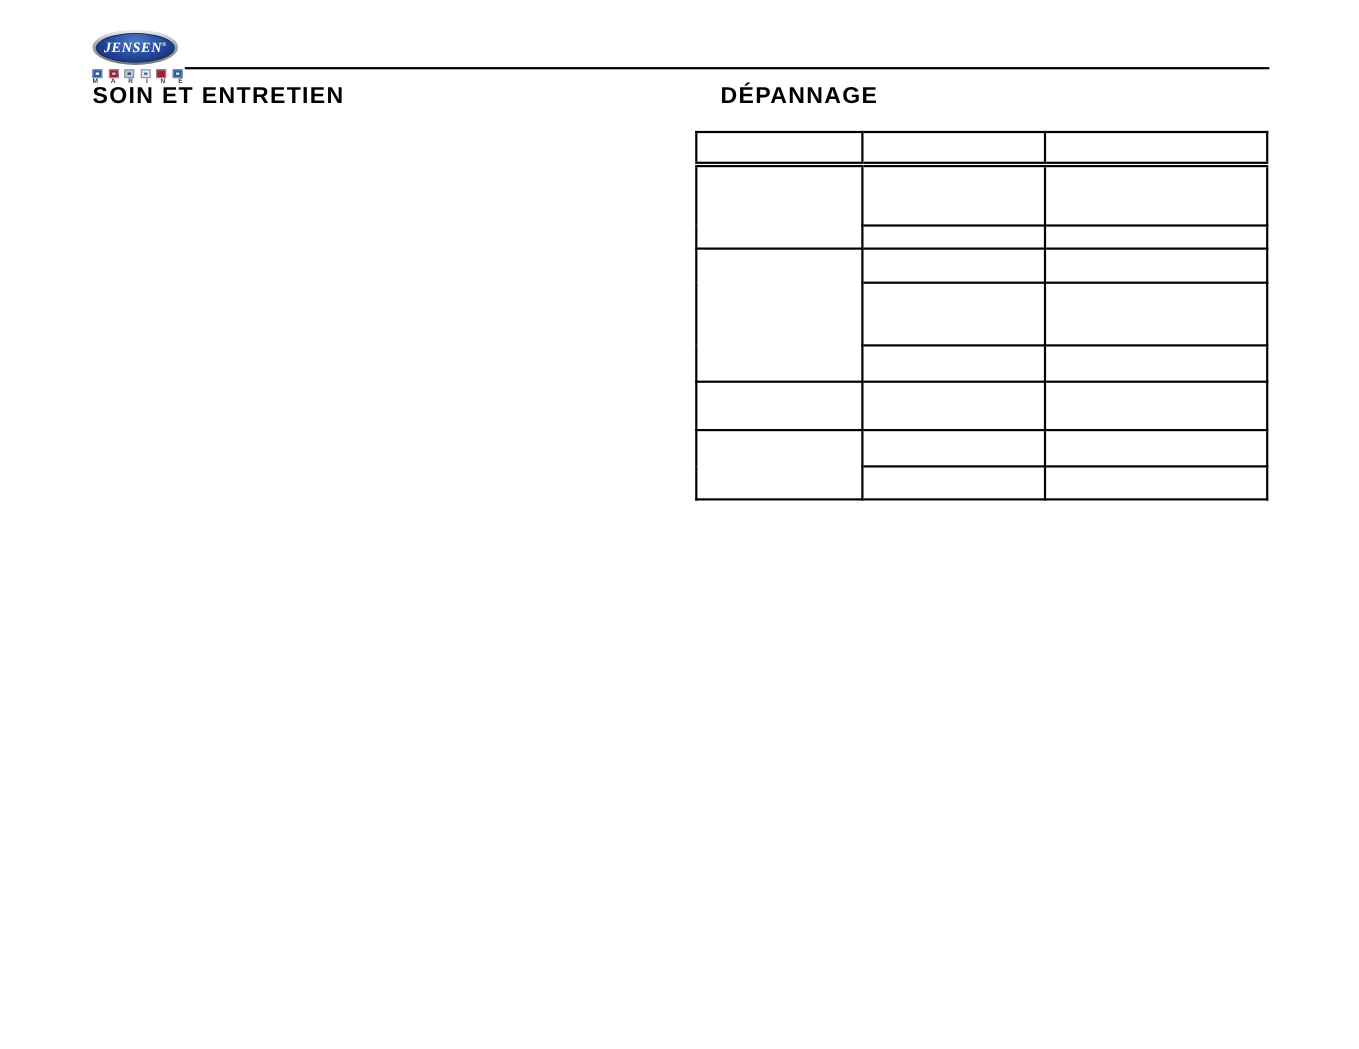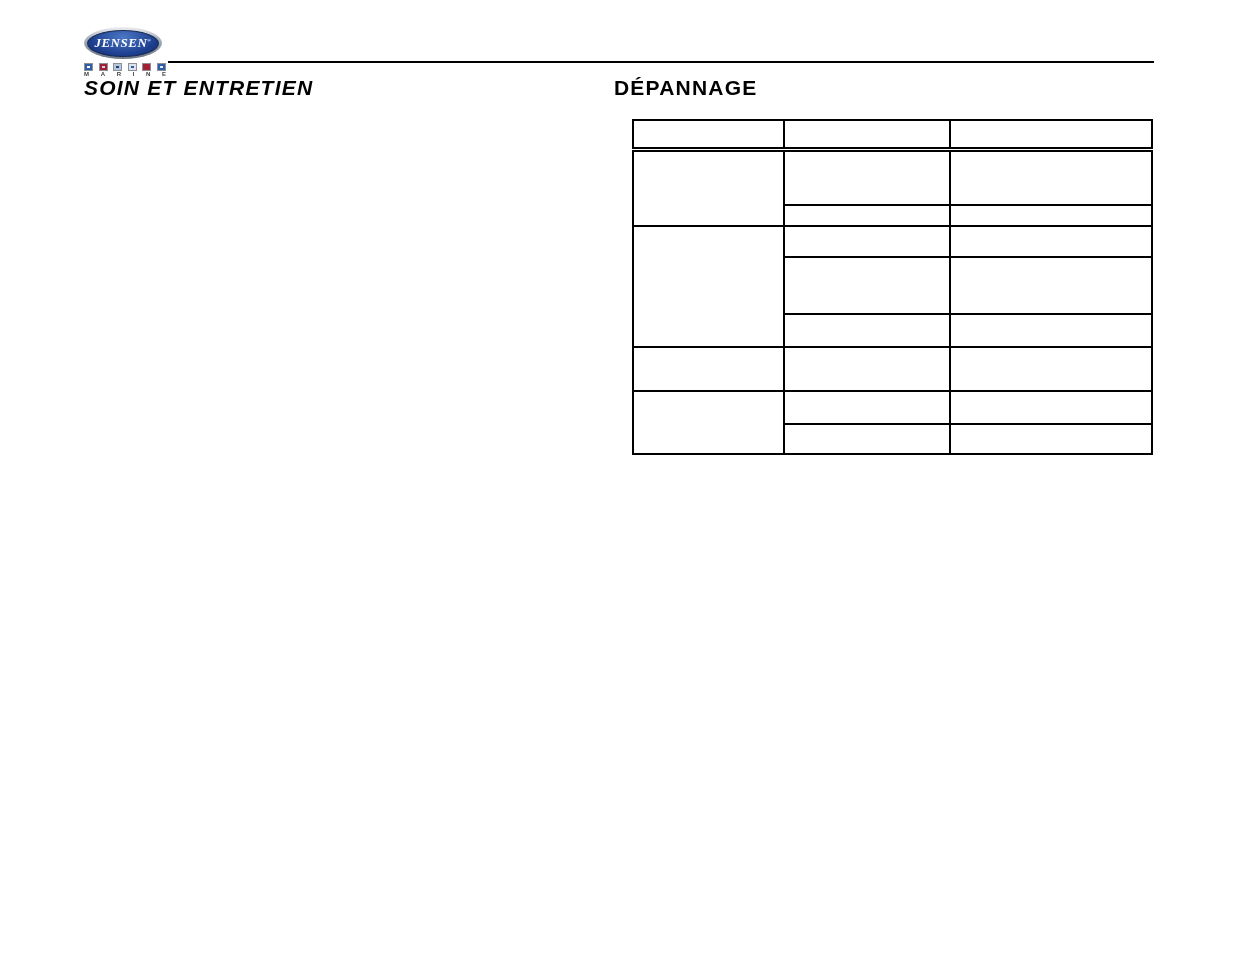--- a/index.html
+++ b/index.html
@@ -50,22 +50,22 @@
     position:absolute; left:168px; top:61px; width:986px; height:2px;
     background:#000000;
   }
 
   
   .heading {
     position:absolute; top:77px; margin:0;
     font-size:21px; font-weight:bold; letter-spacing:1.2px;
     color:#000000; line-height:22px; white-space:nowrap;
   }
-  .heading-left  { left:84px;font-style:italic; }
-  .heading-right { left:614px; }
+  .heading-left  { left:84px; }
+  .heading-right { left:655px; }
 
   
   .ts-table-wrap { position:absolute; left:632px; top:119px; }
   table.ts {
     border-collapse:collapse; table-layout:fixed;
     width:519px;
   }
   table.ts col.c1 { width:151px; }
   table.ts col.c2 { width:166px; }
   table.ts col.c3 { width:202px; }

